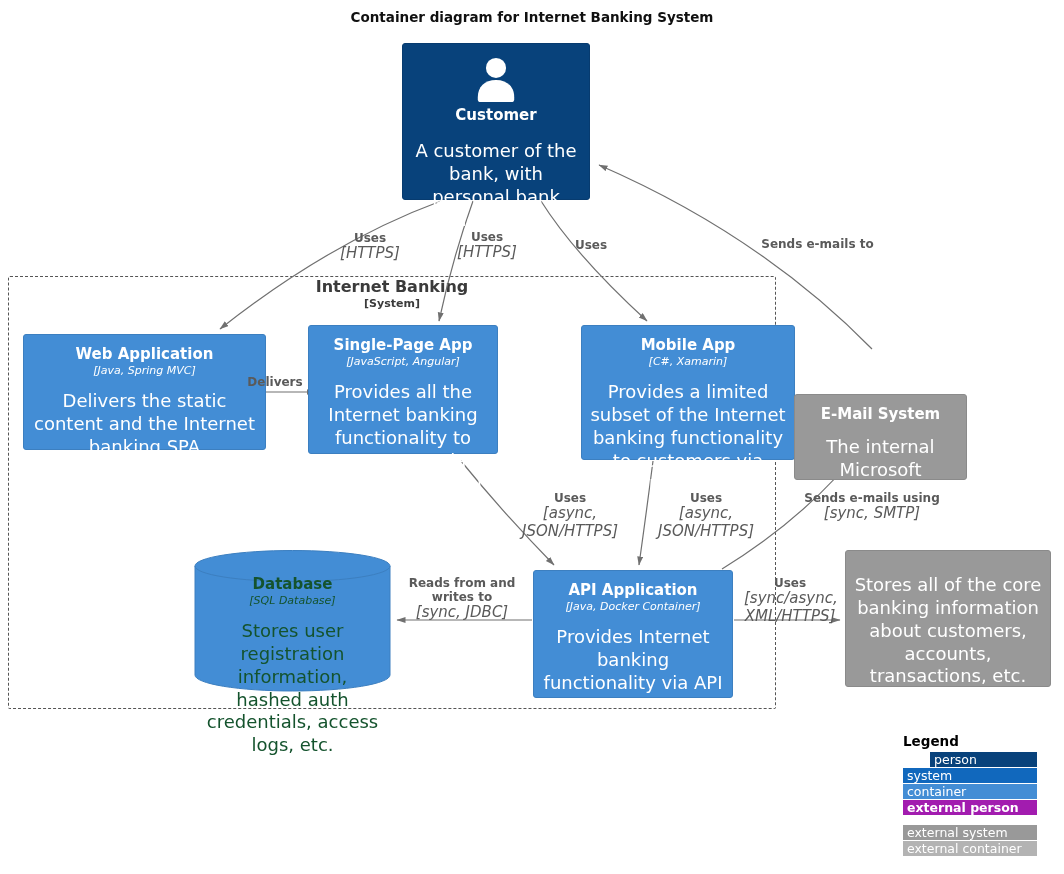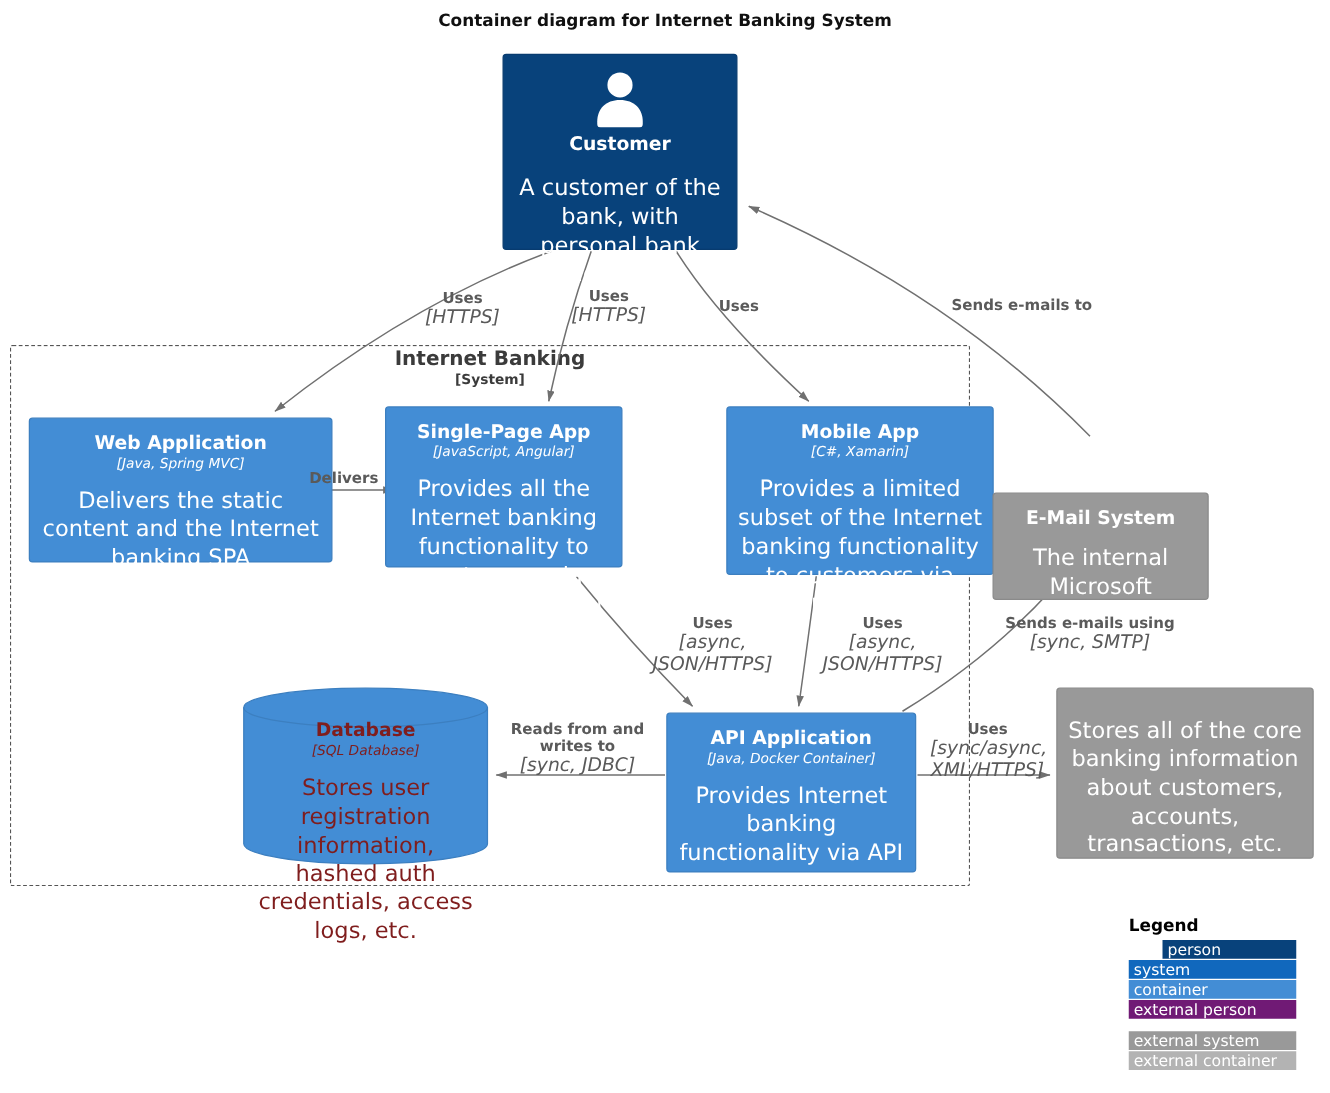--- a/index.html
+++ b/index.html
@@ -38,21 +38,21 @@
   .edge-label .lab { font-weight:bold; }
   .edge-label .tech { font-style:italic; font-size:15px; }
 
   .legend { position:absolute; left:903px; top:733px; width:134px; z-index:2; }
   .legend-title { font-weight:bold; font-size:13.5px; color:#000; margin-bottom:3px; }
   .legend-row { height:15px; margin-bottom:1px; color:#fff; font-size:12.5px;
                 padding-left:4px; line-height:15px; overflow:hidden; }
   .lg-person { background:#08427B;margin-left:27px; }
   .lg-system { background:#1168BD; }
   .lg-container { background:#438DD5; }
-  .lg-ext-person { background:#701a75; }
+  .lg-ext-person { background:#a21caf;font-weight:bold; }
   .lg-ext-system { background:#999999;margin-top:10px; }
   .lg-ext-container { background:#B3B3B3; }
 </style>
 </head>
 <body>
 
 <div class="canvas">
 
   <div class="diagram-title">Container diagram for Internet Banking System</div>
 
@@ -114,21 +114,21 @@
   <div class="node external-system" style="left:794px; top:350px; width:173px; height:86px;margin-top:44px;">
     <div class="node-title">E-Mail System</div>
     <div class="node-desc">The internal Microsoft Exchange system</div>
   </div>
 
   <div class="node database-node" style="left:194px; top:549px; width:197px; height:143px;">
     <svg class="db-shape" width="197" height="143">
       <path d="M1,17 L1,126 A97.5,16 0 0 0 196,126 L196,17" fill="#438DD5" stroke="#3C7FC0" stroke-width="1"></path>
       <ellipse cx="98.5" cy="17" rx="97.5" ry="15.5" fill="#438DD5" stroke="#3C7FC0" stroke-width="1"></ellipse>
     </svg>
-    <div class="db-content" style="color:#7f1d1d; text-align:center;">
+    <div class="db-content" style="color:#14532d; text-align:center;">
       <div class="node-title">Database</div>
       <div class="node-tech">[SQL Database]</div>
       <div class="node-desc">Stores user registration information, hashed auth credentials, access logs, etc.</div>
     </div>
   </div>
 
   <div class="node container-node" style="left:533px; top:570px; width:200px; height:128px;">
     <div class="node-title">API Application</div>
     <div class="node-tech">[Java, Docker Container]</div>
     <div class="node-desc">Provides Internet banking functionality via API</div>

